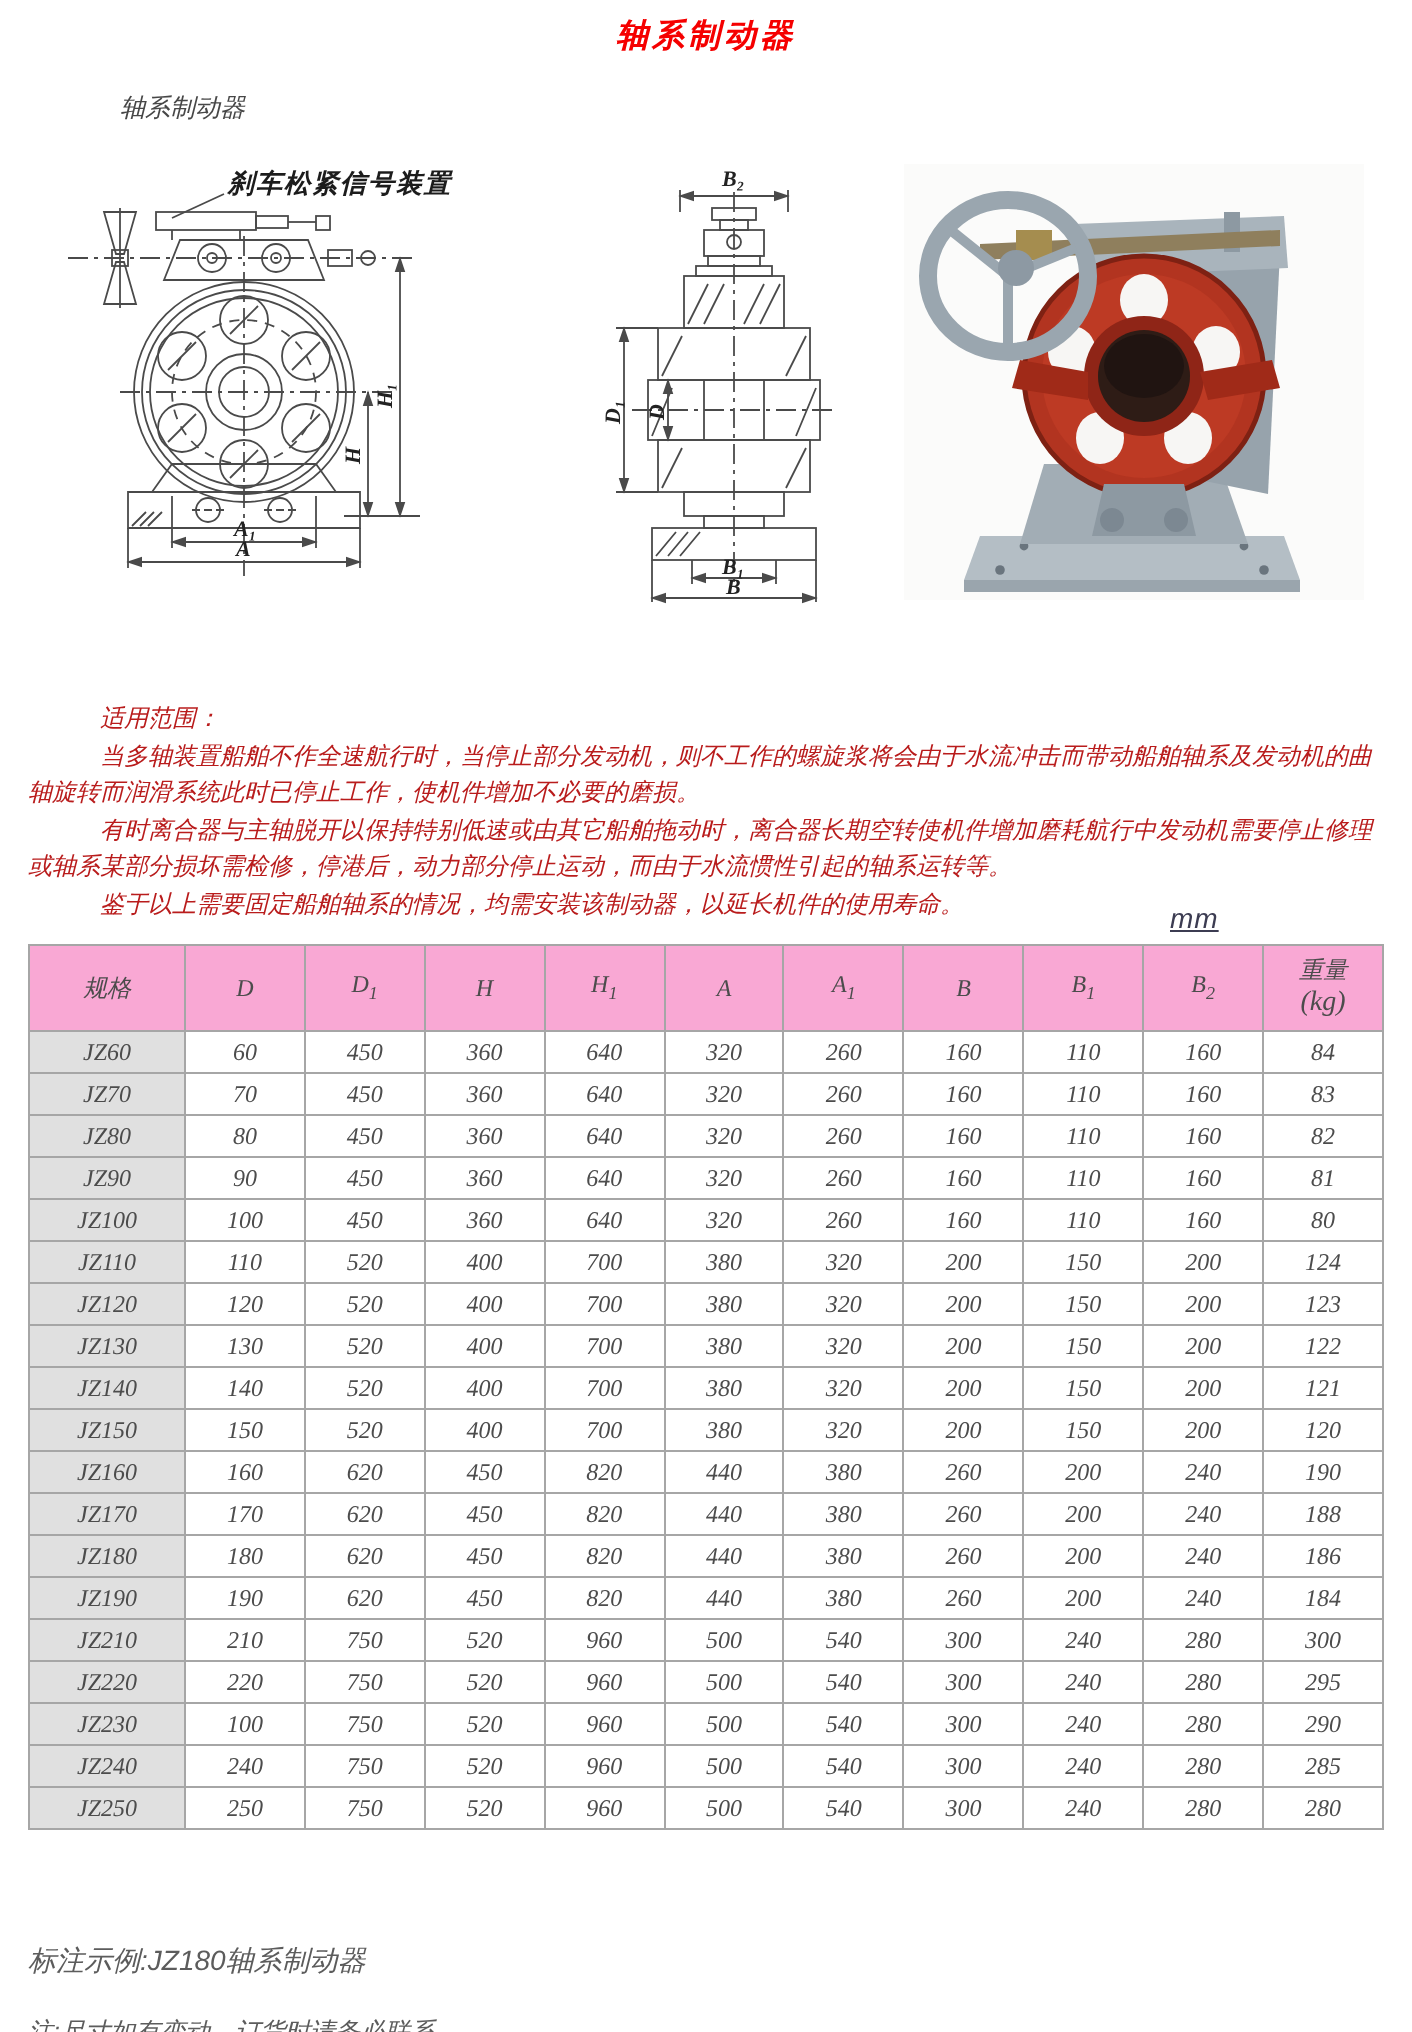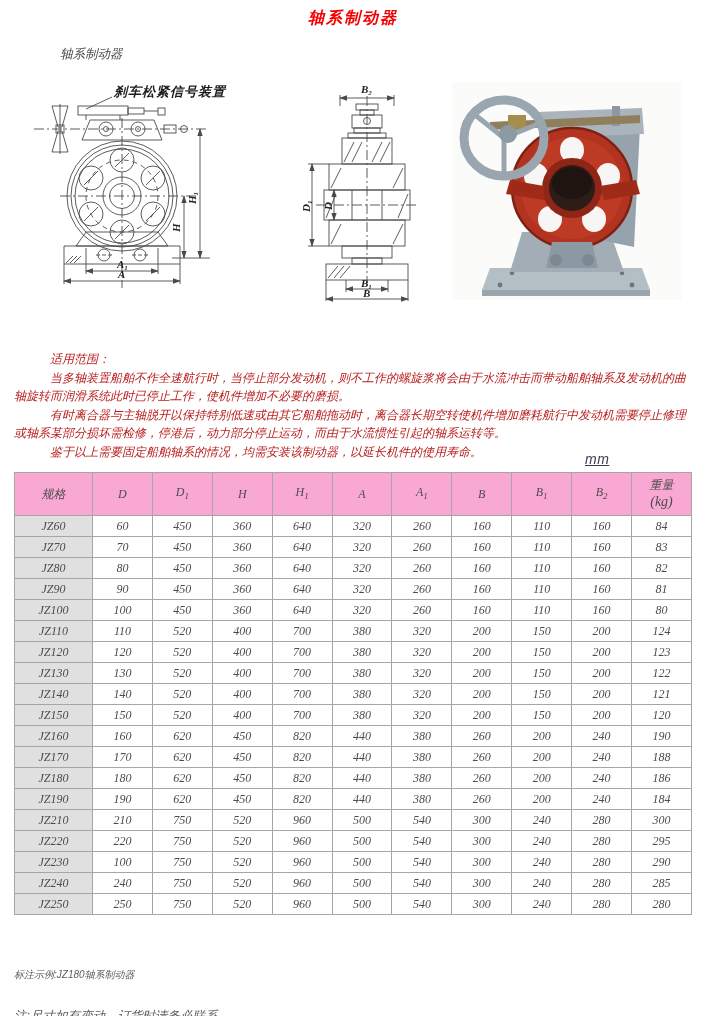--- a/index.html
+++ b/index.html
@@ -37,21 +37,21 @@
   table.spec th, table.spec td {
     border:1px solid #a6a6a6; text-align:center; vertical-align:middle; padding:0;
   }
   table.spec thead th {
     background:#f9a8d4; height:42px; font-weight:normal; line-height:1.25;
   }
   table.spec thead th sub { font-size:9px; }
   table.spec thead th .unit { font-size:14px; }
   table.spec tbody td { height:20px; background:#ffffff; }
   table.spec tbody td:first-child { background:#e0e0e0; }
-  .note-example { position:absolute; top:958px; left:14px; font-size:10px; color:#5c5c5c; }
+  .note-example { position:absolute; top:958px; left:14px; font-size:14px; color:#5c5c5c; }
   .note-caution { position:absolute; top:995px; left:14px; font-size:12.5px; color:#5c5c5c; }
 </style>
 </head>
 <body>
 
 <div class="page">
 
   <h1 class="page-title">轴系制动器</h1>
   <div class="subtitle">轴系制动器</div>
 

